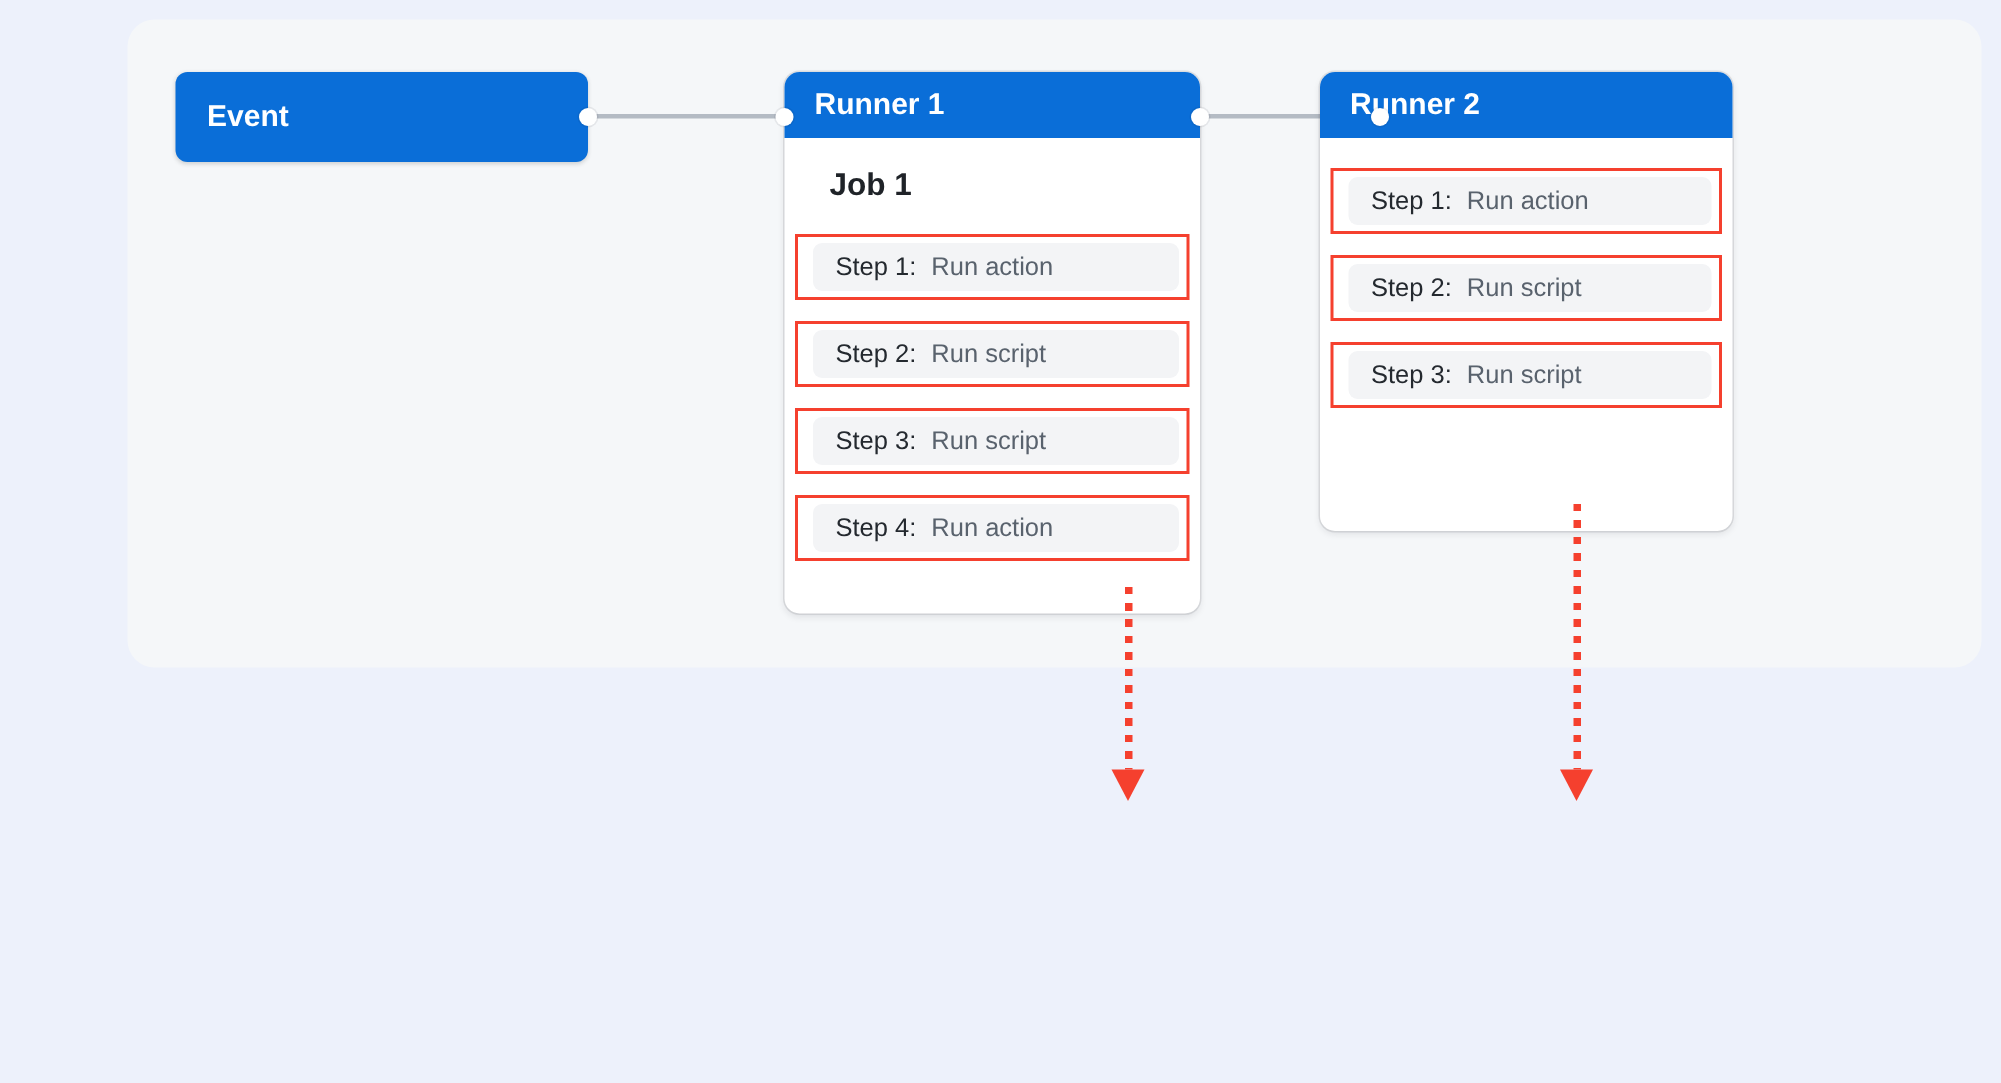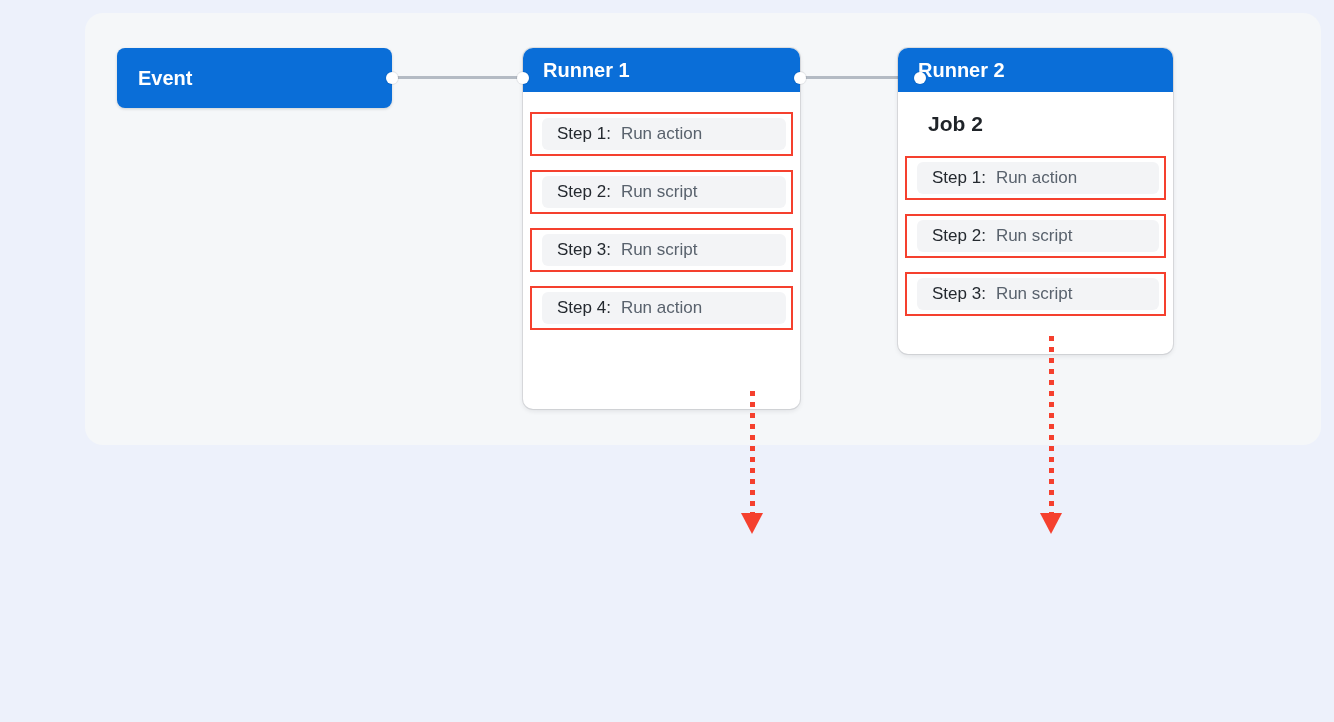--- a/index.html
+++ b/index.html
@@ -42,21 +42,21 @@
     position:absolute;top:72px;width:12px;height:12px;border-radius:50%;
     background:#fff;box-shadow:0 0 0 1px rgba(27,31,36,.07);z-index:5;
   }
   .port-a{left:386px;} .port-b{left:517px;} .port-c{left:794px;} .port-d{left:914px;}
   
   .card{
     position:absolute;top:48px;background:#fff;border-radius:10px;
     box-shadow:0 0 0 1px rgba(27,31,36,.1),0 2px 5px rgba(27,31,36,.1);
   }
   .card-runner1{left:523px;width:277px;height:361px;}
-  .card-runner2{left:898px;width:275px;height:306px;}
+  .card-runner2{left:880px;width:275px;height:306px;}
   .card-header{
     height:44px;background:var(--blue);border-radius:10px 10px 0 0;
     display:flex;align-items:center;padding-left:20px;
     color:#fff;font-size:20px;font-weight:700;
   }
   .job-title{
     margin:20px 0 0 30px;font-size:21px;font-weight:700;color:#1f2328;
   }
   .steps{display:flex;flex-direction:column;gap:14px;margin:20px 7px 0 7px;}
   .step{
@@ -106,20 +106,21 @@
   <div class="link link-2"></div>
 
   <div class="node-event">
     <span>Event</span>
   </div>
 
   <div class="card card-runner1">
     <div class="card-header">
       <span>Runner 1</span>
     </div>
+    <div class="job-title">Job 1</div>
     <div class="steps">
       <div class="step">
         <div class="step-pill">
           <span class="step-label">Step 1:</span>
           <span class="step-action">Run action</span>
         </div>
       </div>
       <div class="step">
         <div class="step-pill">
           <span class="step-label">Step 2:</span>
@@ -138,21 +139,20 @@
           <span class="step-action">Run action</span>
         </div>
       </div>
     </div>
   </div>
 
   <div class="card card-runner2">
     <div class="card-header">
       <span>Runner 2</span>
     </div>
-    <div class="job-title">Job 2</div>
     <div class="steps">
       <div class="step">
         <div class="step-pill">
           <span class="step-label">Step 1:</span>
           <span class="step-action">Run action</span>
         </div>
       </div>
       <div class="step">
         <div class="step-pill">
           <span class="step-label">Step 2:</span>

